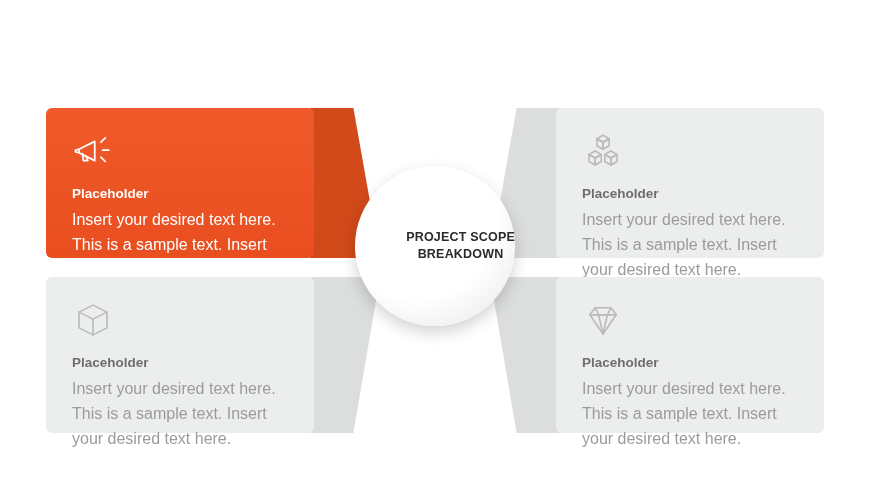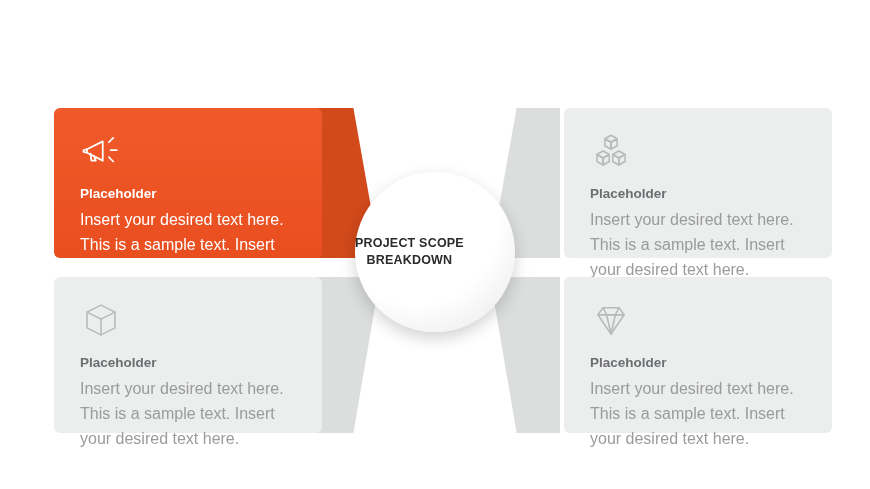--- a/index.html
+++ b/index.html
@@ -30,21 +30,20 @@
     color: #404040;
     letter-spacing: 0.2px;
     white-space: nowrap;
   }
 
   
   .card {
     position: absolute;
     box-sizing: border-box;
     padding: 0;
-    margin-left: 8px;
   }
 
   .card-body {
     position: absolute;
     inset: 0;
     border-radius: 6px;
     background: #eceded;
   }
 
   .card.highlight .card-body {
@@ -102,28 +101,28 @@
               clip-path: polygon(0 0, 100% 0, 62% 100%, 0 100%); background:#dcdddd; }
   #wedge-tr { left: 490px; top: 108px; width: 70px; height: 150px;
               clip-path: polygon(38% 0, 100% 0, 100% 100%, 0 100%); background:#dcdddd; }
   #wedge-br { left: 490px; top: 277px; width: 70px; height: 156px;
               clip-path: polygon(0 0, 100% 0, 100% 100%, 38% 100%); background:#dcdddd; }
 
   
   .center-circle {
     position: absolute;
     left: 355px;
-    top: 172px;
+    top: 166px;
     width: 160px;
     height: 160px;
     border-radius: 50%;
     background: radial-gradient(circle at 38% 32%, #ffffff 0%, #ffffff 55%, #f2f2f2 78%, #e3e3e3 100%);
     box-shadow: 0 6px 16px rgba(0,0,0,0.18);
     display: flex;
-    align-items: flex-start;
+    align-items: flex-end;
     justify-content: center;
     flex-direction: column;
     z-index: 5;
   }
   .center-label {
     font-size: 12.5px;
     font-weight: bold;
     color: #2b2b2b;
     text-align: center;
     line-height: 1.35;

